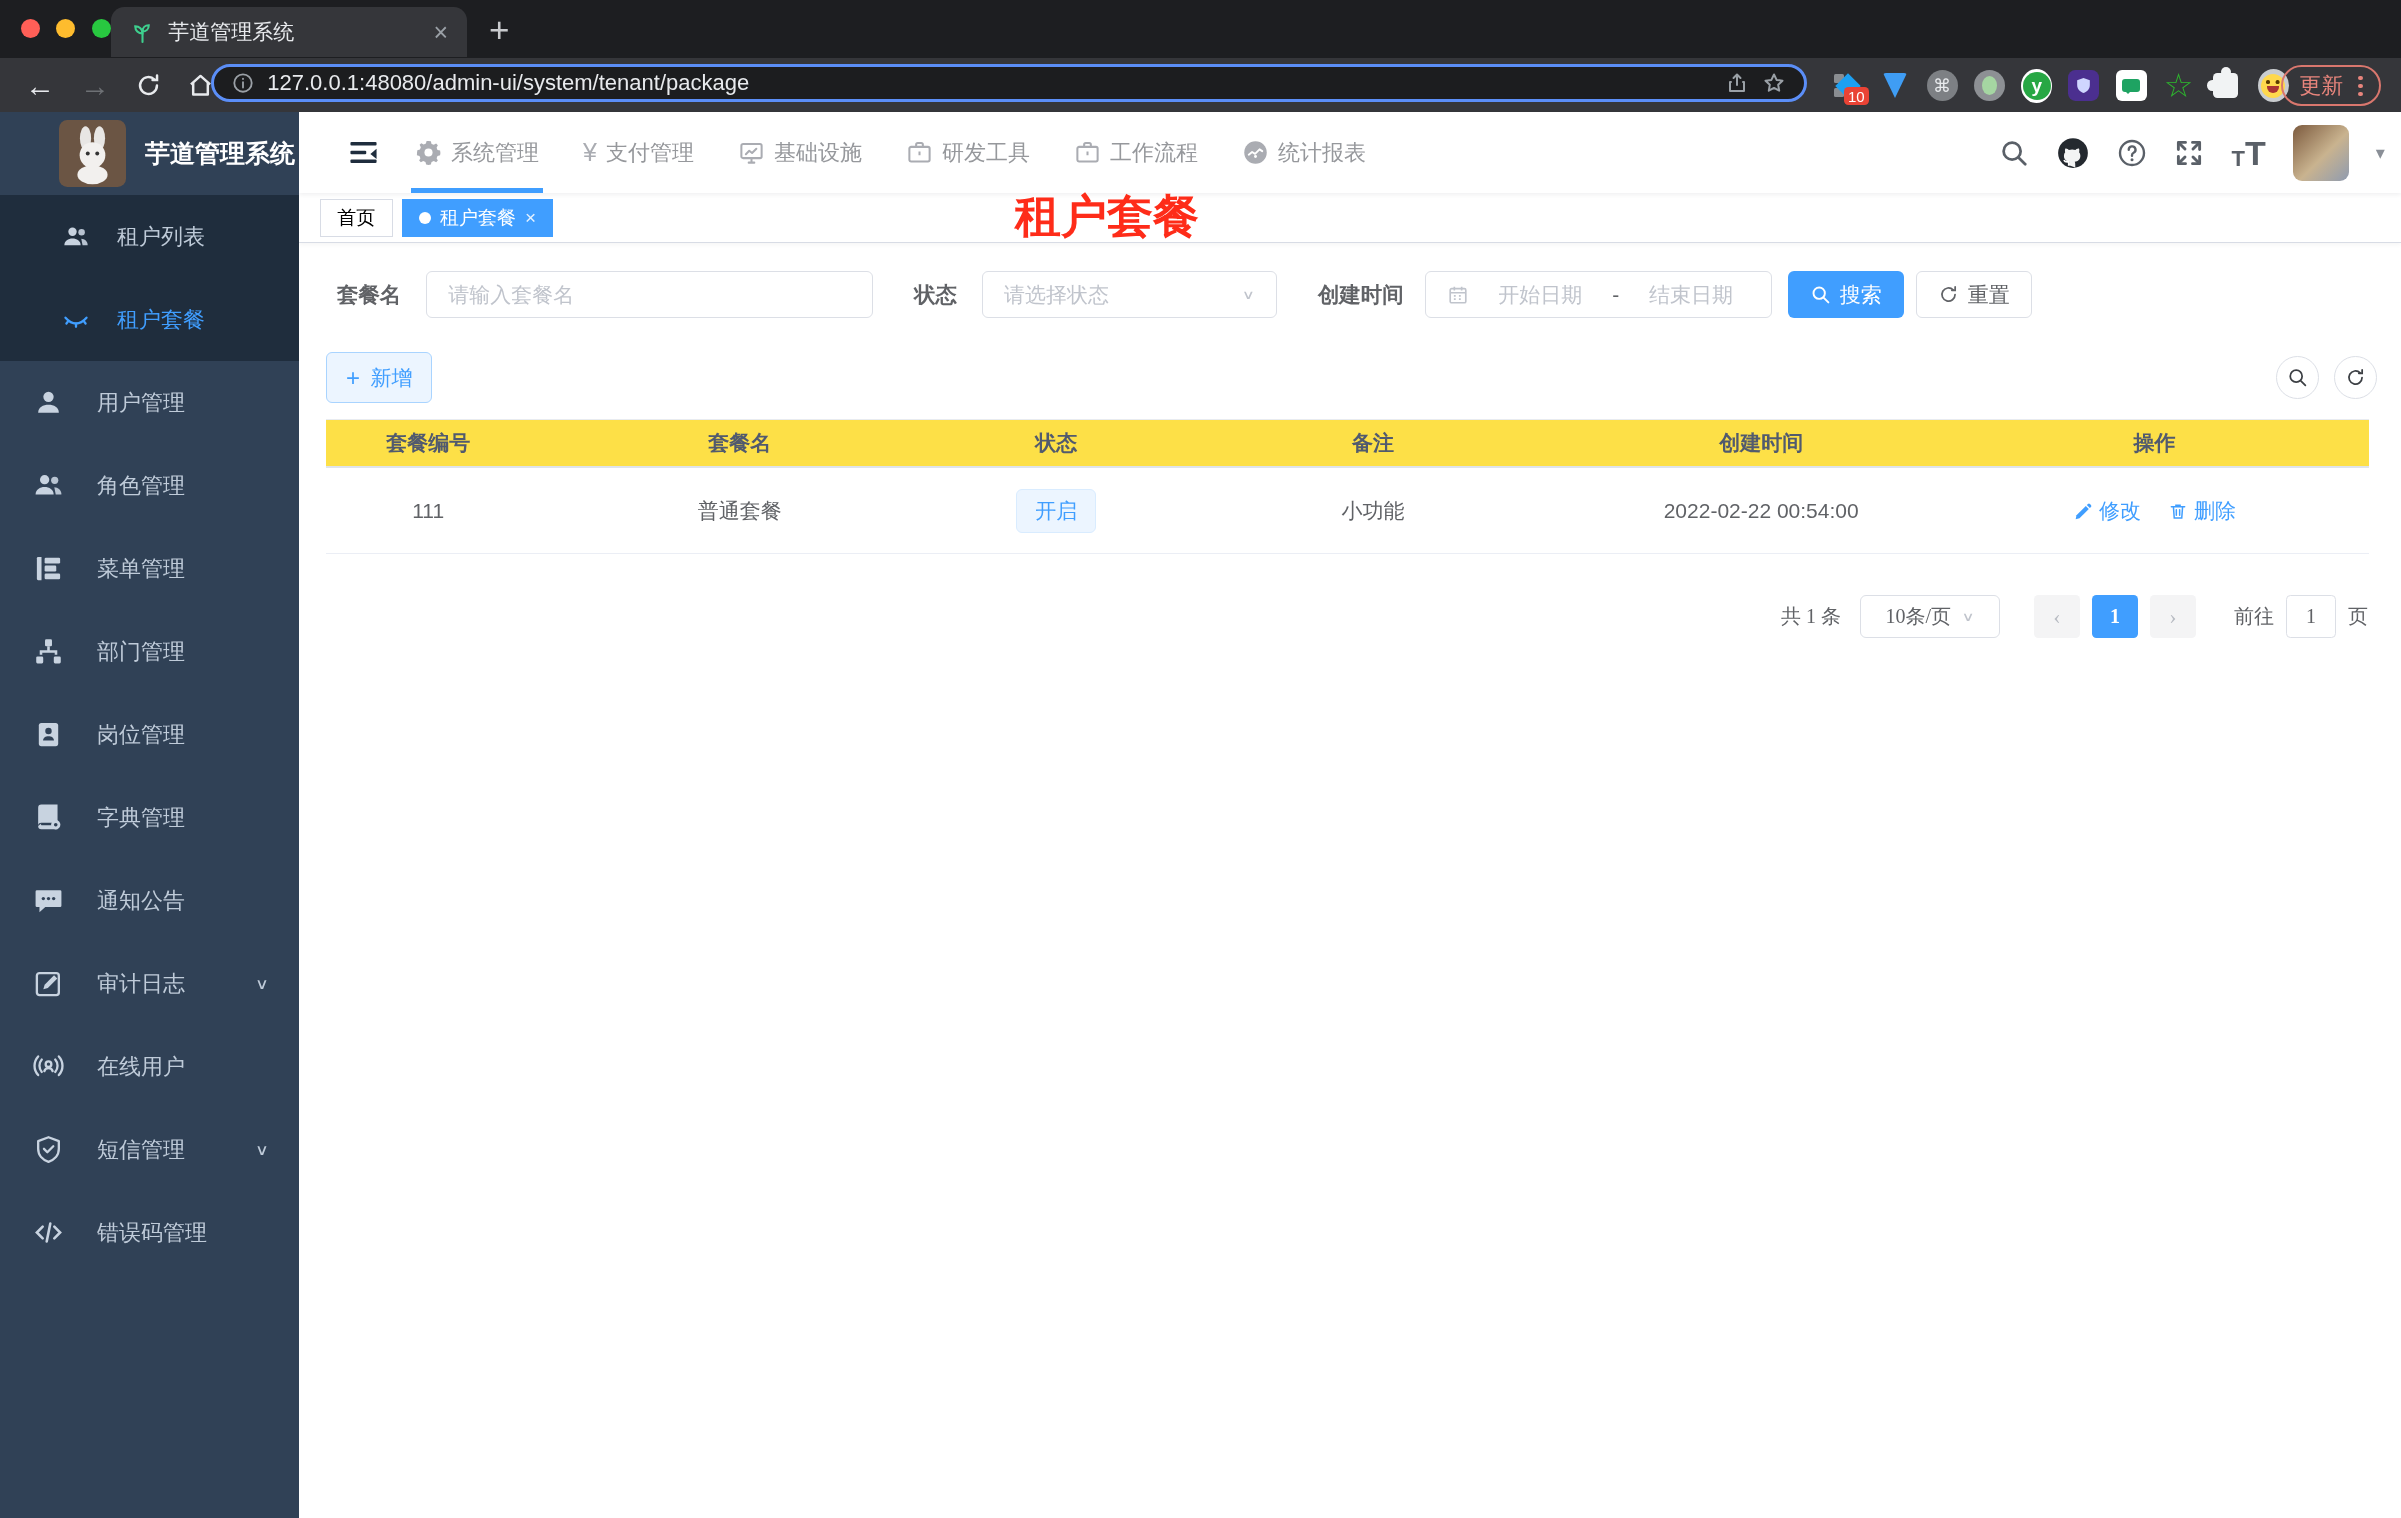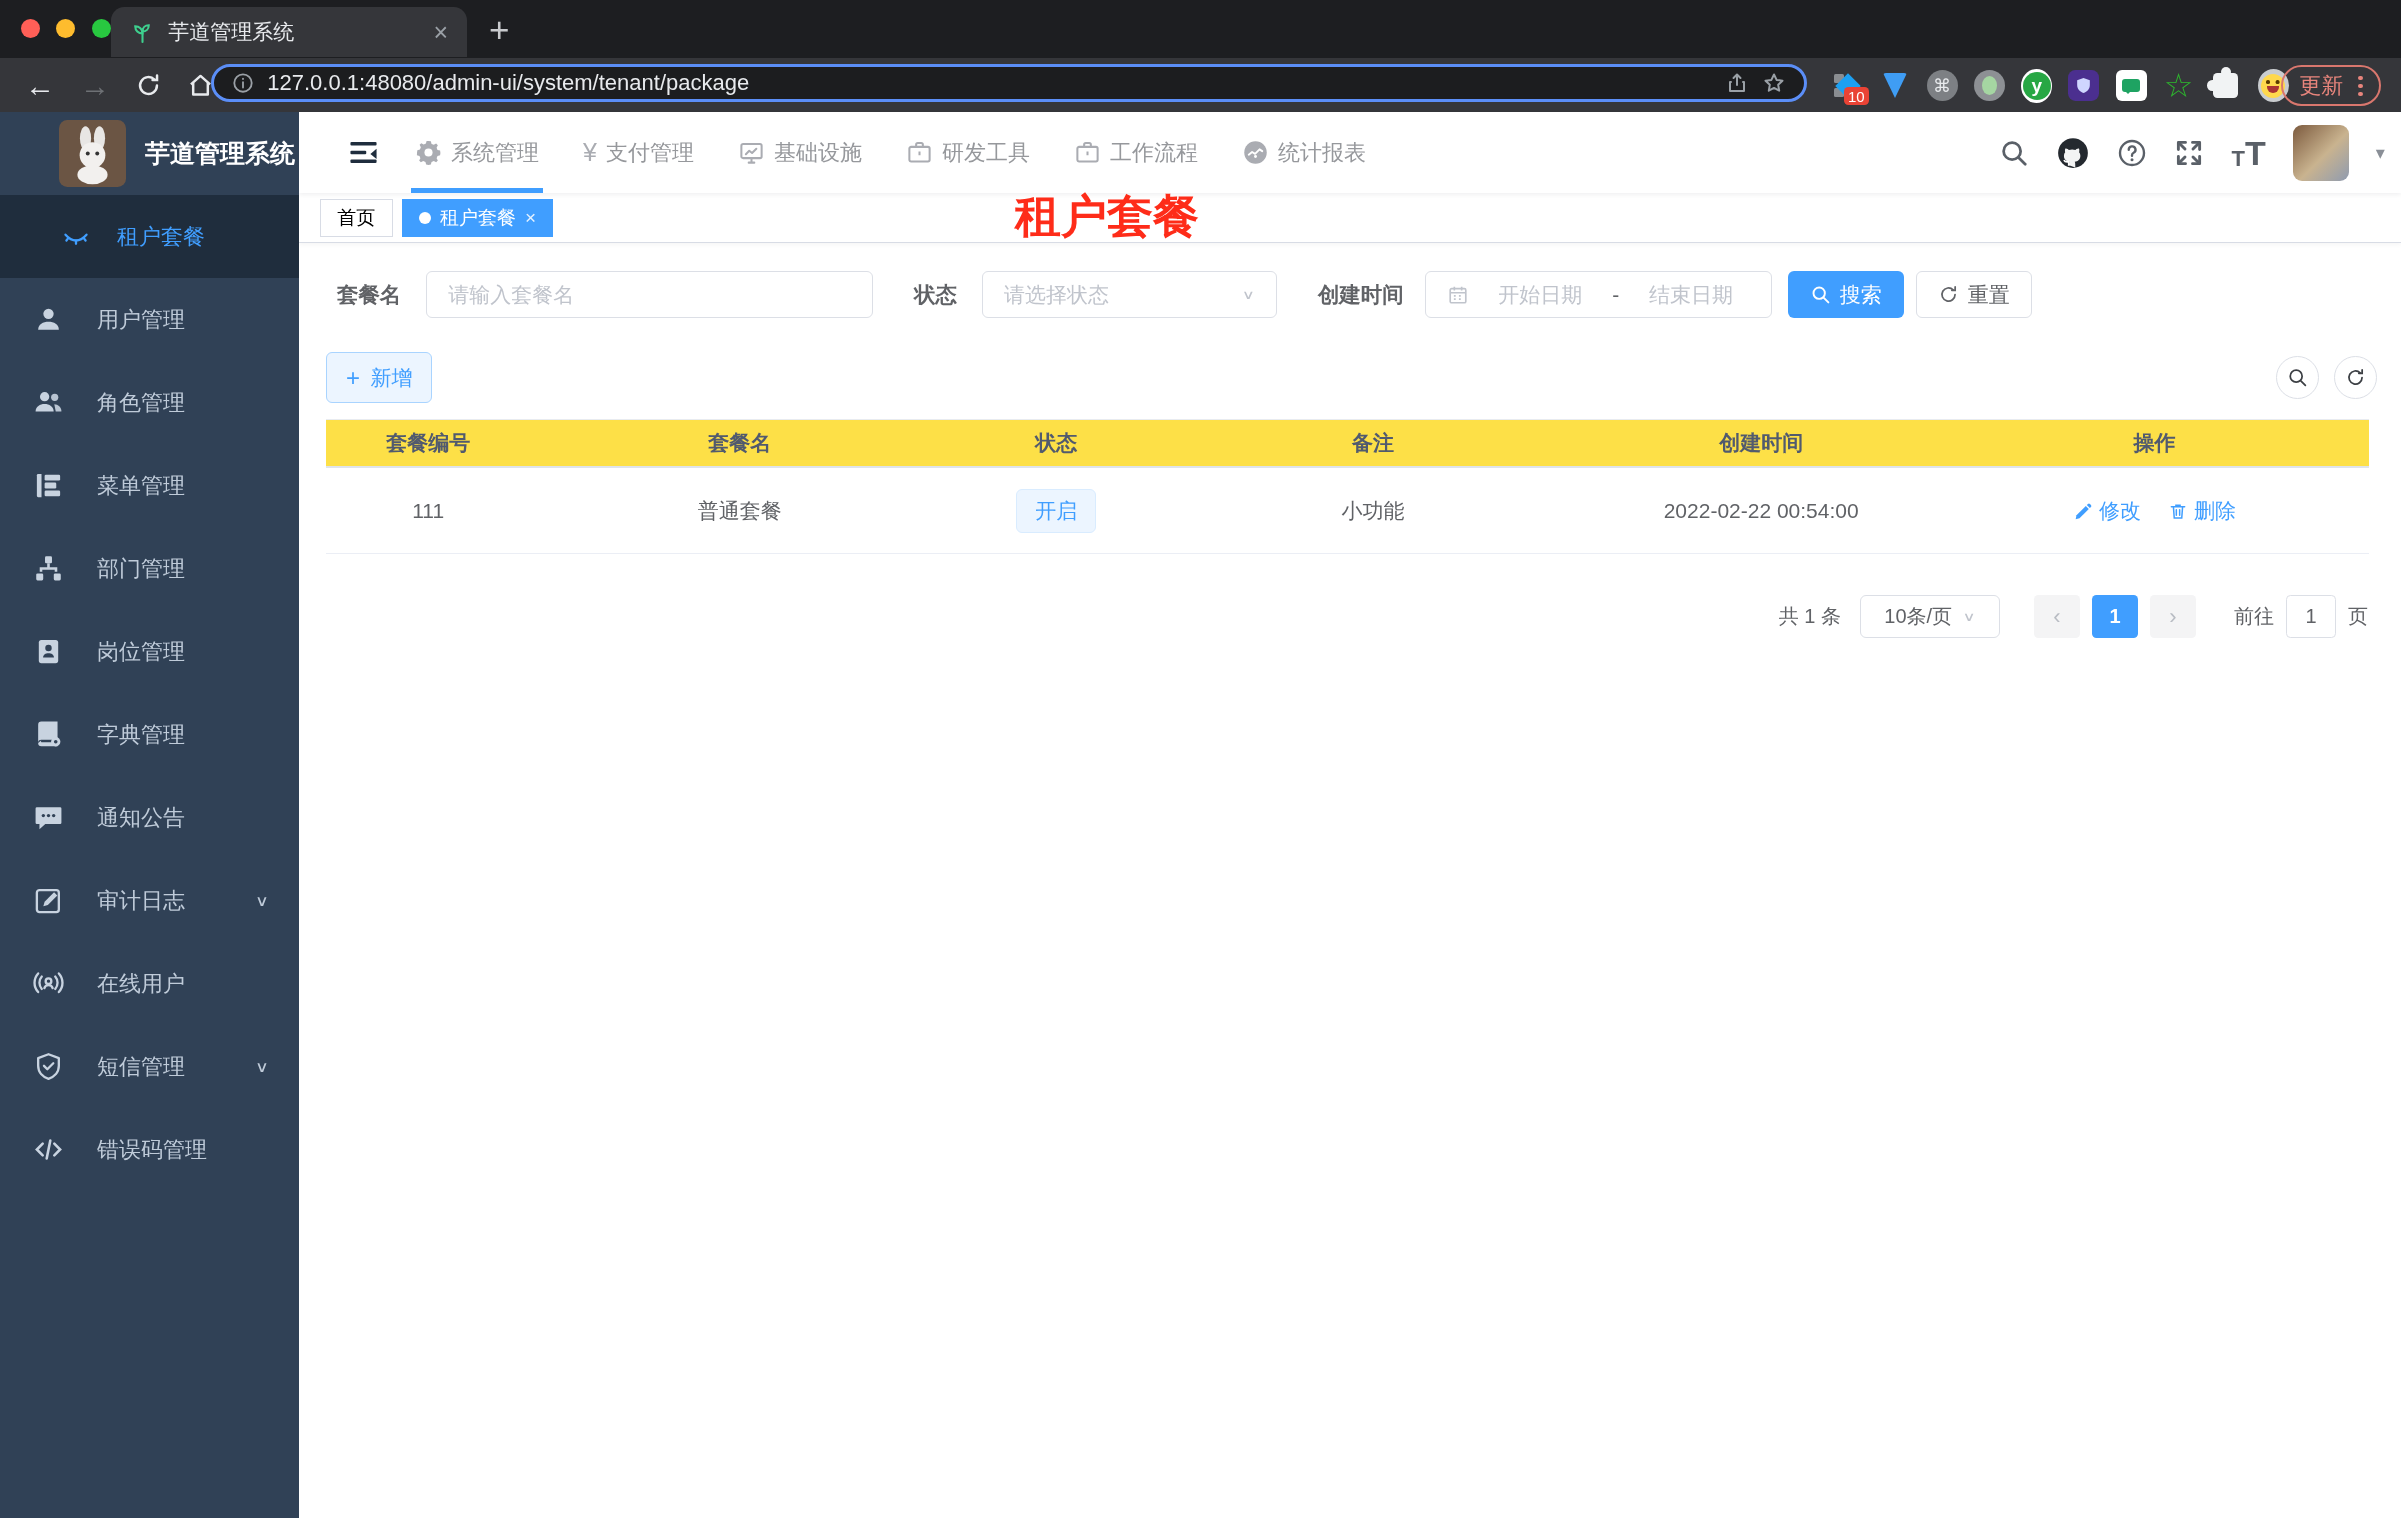--- a/index.html
+++ b/index.html
@@ -131,21 +131,21 @@
   .th,.td{text-align:center;box-sizing:border-box;}
   .th{font-size:21px;color:#515a6e;font-weight:700;}
   .c1{width:10%;}.c2{width:20.5%;}.c3{width:10.5%;}.c4{width:20.5%;}.c5{width:17.5%;}.c6{width:21%;}
   .trow{display:flex;height:85px;align-items:center;border-bottom:0.7px solid #ebeef5;background:#fff;}
   .td{font-size:21px;color:#606266;}
   .status-tag{display:inline-flex;align-items:center;height:44px;padding:0 18px;border-radius:6px;background:#ecf5ff;border:1.5px solid #d9ecff;color:#409eff;font-size:21px;box-sizing:border-box;}
   .ops{display:flex;justify-content:center;gap:27px;}
   .op-link{display:inline-flex;align-items:center;gap:6px;color:#409eff;font-size:21px;cursor:pointer;}
   .op-link svg{width:20px;height:20px;}
 
-  .pagination{display:flex;align-items:center;justify-content:flex-end;margin:41px 33px 0 0;font-size:20px;color:#606266;}
+  .pagination{display:flex;align-items:center;justify-content:flex-end;margin:41px 33px 0 0;font-size:20px;color:#606266;font-family:Liberation Serif, serif;}
   .pg-total{margin-right:19px;white-space:nowrap;}
   .pg-size{width:140px;height:43px;box-sizing:border-box;border:1.5px solid #dcdfe6;border-radius:6px;display:flex;align-items:center;justify-content:center;gap:10.4px;color:#606266;cursor:pointer;}
   .pg-btn{width:46px;height:43px;border-radius:4.4px;background:#f4f4f5;color:#b8bcc3;display:flex;align-items:center;justify-content:center;font-size:22px;margin-left:12px;cursor:pointer;}
   .pg-btn.first{margin-left:34px;}
   .pg-cur{width:46px;height:43px;border-radius:4.4px;background:#409eff;color:#fff;display:flex;align-items:center;justify-content:center;font-size:20px;font-weight:700;margin-left:12px;cursor:pointer;}
   .pg-goto{margin-left:38px;white-space:nowrap;}
   .pg-input{width:50px;height:43px;box-sizing:border-box;border:1.5px solid #dcdfe6;border-radius:4.4px;margin-left:12px;display:flex;align-items:center;justify-content:center;color:#606266;}
   .pg-unit{margin-left:12px;}
 </style>
 </head>
@@ -270,20 +270,29 @@
             <ellipse cx="12" cy="19.6" rx="5.4" ry="3.4" fill="#f2f0ee"></ellipse>
             <circle cx="10.3" cy="12" r="0.7" fill="#333"></circle>
             <circle cx="13.7" cy="12" r="0.7" fill="#333"></circle>
           </svg>
         <span class="logo-title">芋道管理系统</span>
       </div>
 
       <div class="menu">
 
         <div class="submenu">
+          <div class="m-item">
+            <svg class="mi" viewBox="0 0 24 24" fill="currentColor">
+                <circle cx="9" cy="7.5" r="3.6"></circle>
+                <path d="M2 19c0-3.8 3.4-5.8 7-5.8s7 2 7 5.8z"></path>
+                <circle cx="16.8" cy="8" r="2.8" opacity=".9"></circle>
+                <path d="M16.5 13.4c2.9.3 5.5 1.9 5.5 5.6h-4.4" opacity=".9"></path>
+              </svg>
+            <span class="m-label">租户列表</span>
+          </div>
           <div class="m-item active">
             <svg class="mi" viewBox="0 0 24 24" fill="none" stroke="currentColor" stroke-width="2" stroke-linecap="round">
                 <path d="M3 10c3 3.4 6 5 9 5s6-1.6 9-5"></path>
                 <path d="M5.2 13.2L3.8 15M12 15.2V17.8M18.8 13.2l1.4 1.8"></path>
               </svg>
             <span class="m-label">租户套餐</span>
           </div>
         </div>
 
         <div class="m-item">

